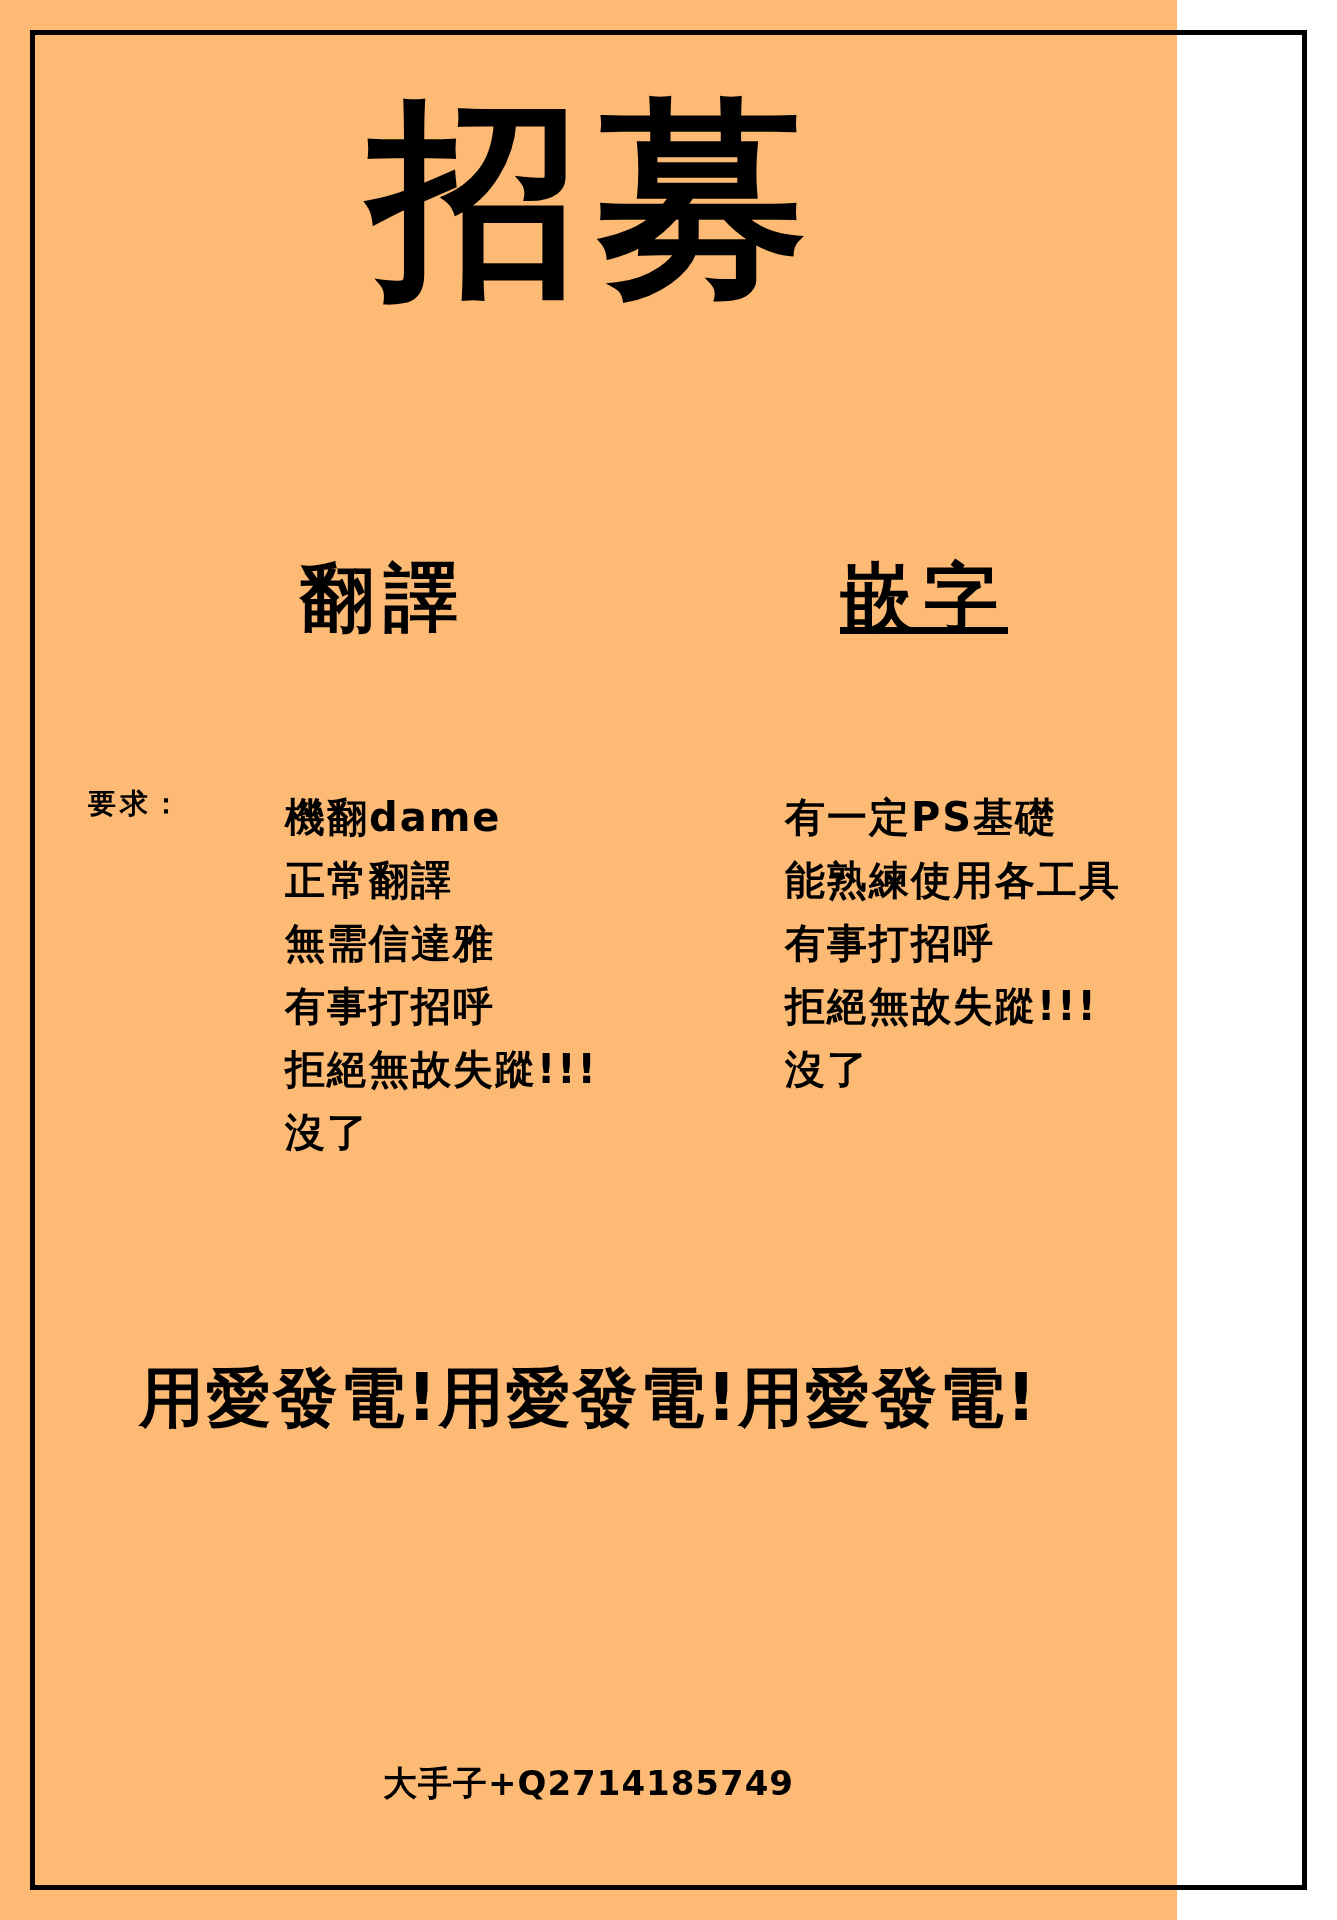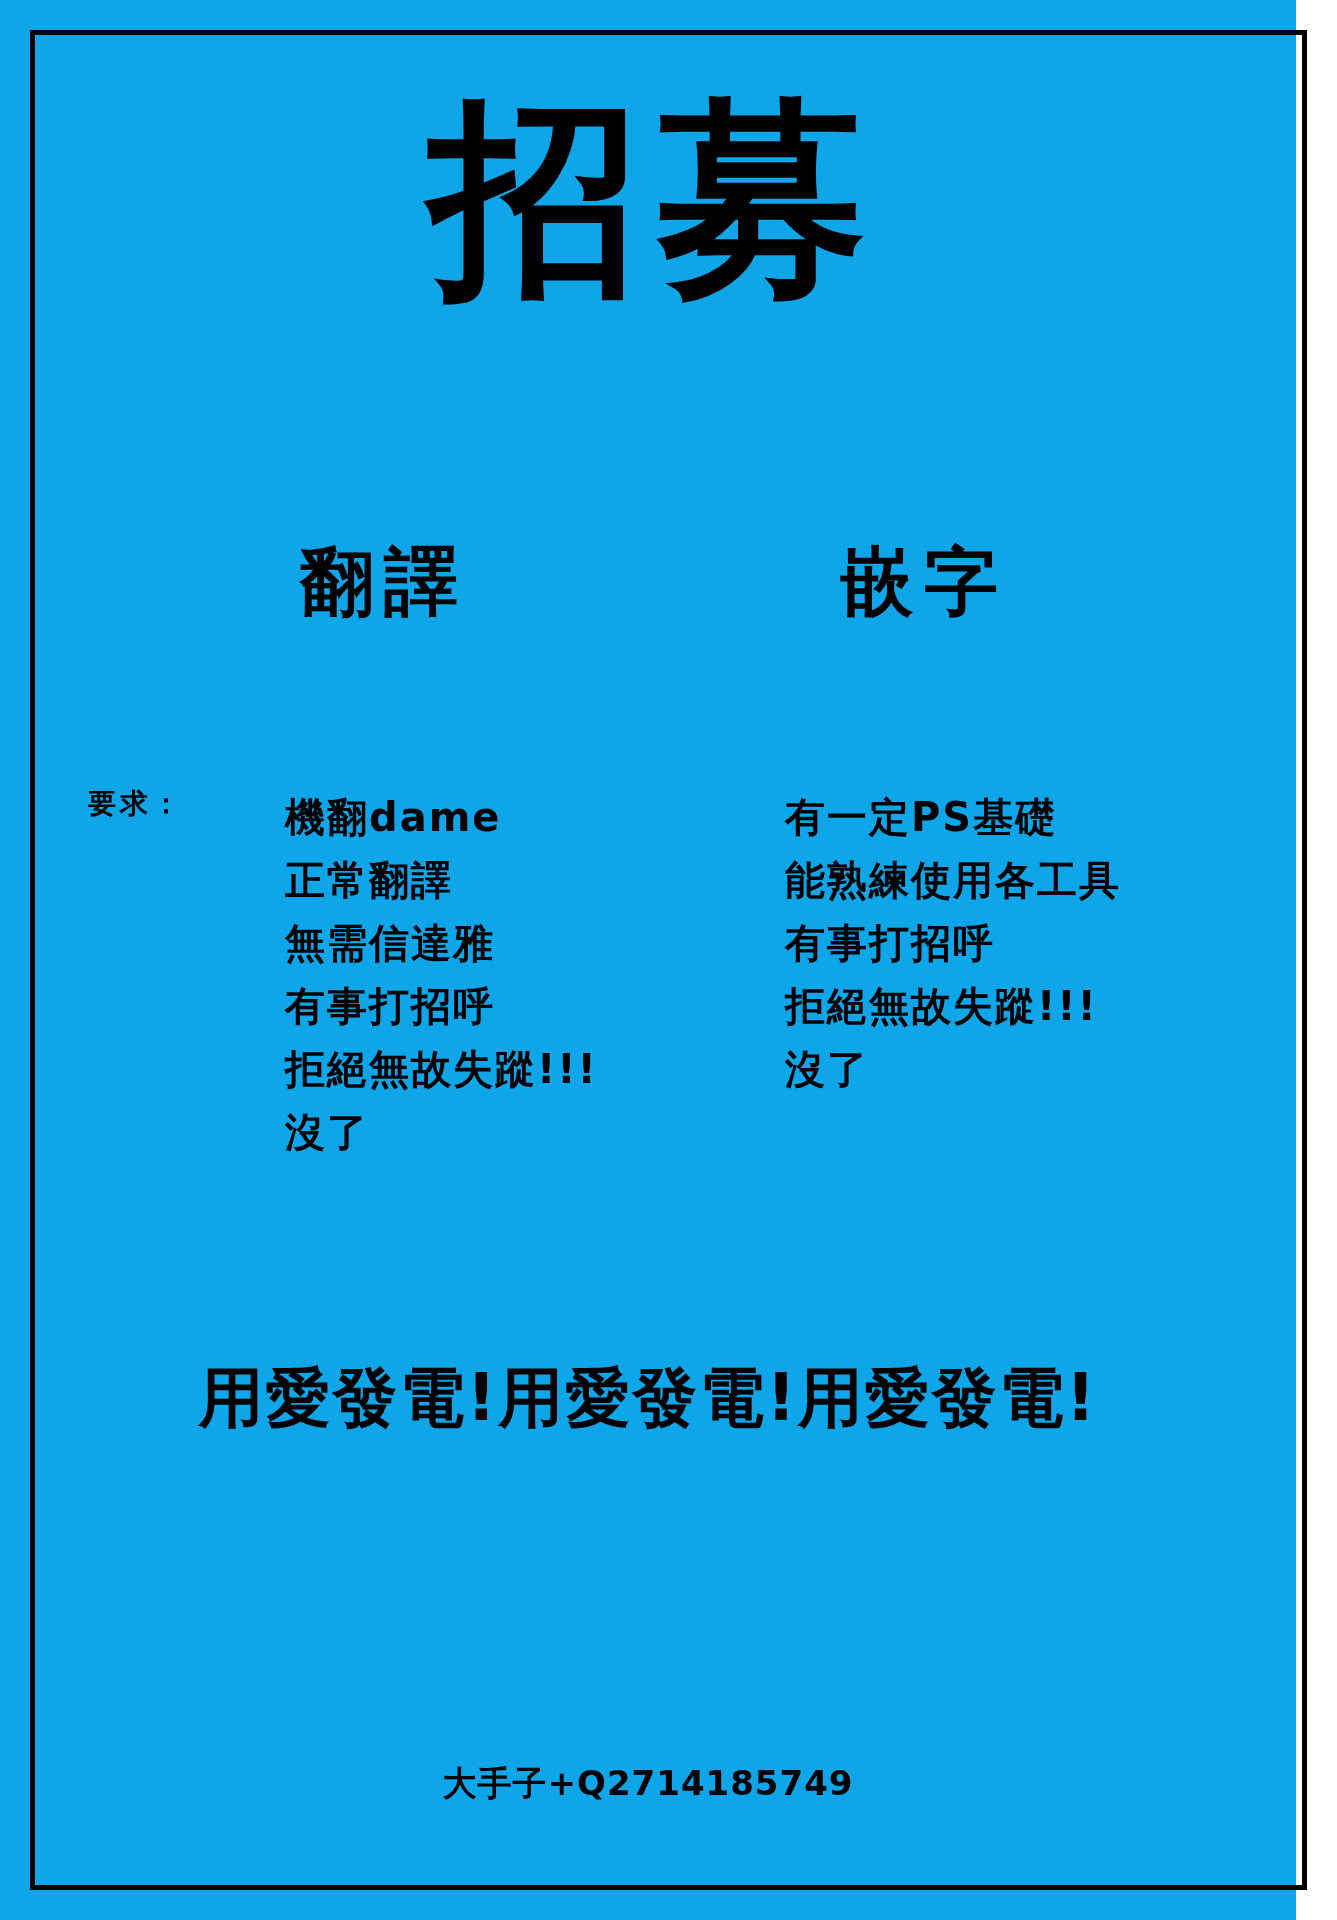--- a/index.html
+++ b/index.html
@@ -9,23 +9,23 @@
   }
   body {
     width: 1337px;
     height: 1920px;
     font-family: "Liberation Sans", sans-serif;
     color: #000000;
     overflow: hidden;
   }
   .page {
     position: relative;
-    width: 1296px;
+    width: 1177px;
     height: 1920px;
-    background: #0ea5e9;
+    background: #fdba74;
     box-sizing: border-box;
   }
   .page-border {
     position: absolute;
     left: 30px;
     top: 30px;
     width: 1277px;
     height: 1860px;
     border: 5px solid #000000;
     box-sizing: border-box;
@@ -40,36 +40,36 @@
     font-family: "DejaVu Sans", sans-serif;
     font-weight: bold;
     font-size: 210px;
     line-height: 1;
     letter-spacing: 18px;
     text-indent: 18px;
     color: #000000;
   }
   .columns-heads {
     position: absolute;
-    top: 544px;
+    top: 560px;
     left: 0;
     width: 100%;
     height: 90px;
   }
   .col-head {
     position: absolute;
     font-family: "DejaVu Sans", sans-serif;
     font-weight: bold;
     font-size: 74px;
     line-height: 1;
     letter-spacing: 10px;
     color: #000000;
   }
   .col-head.translate { left: 300px; }
-  .col-head.typeset { left: 840px; }
+  .col-head.typeset { left: 840px; text-decoration: underline; }
 
   .req-label {
     position: absolute;
     left: 88px;
     top: 790px;
     font-family: "DejaVu Sans", sans-serif;
     font-weight: bold;
     font-size: 28px;
     line-height: 1;
     letter-spacing: 4px;

